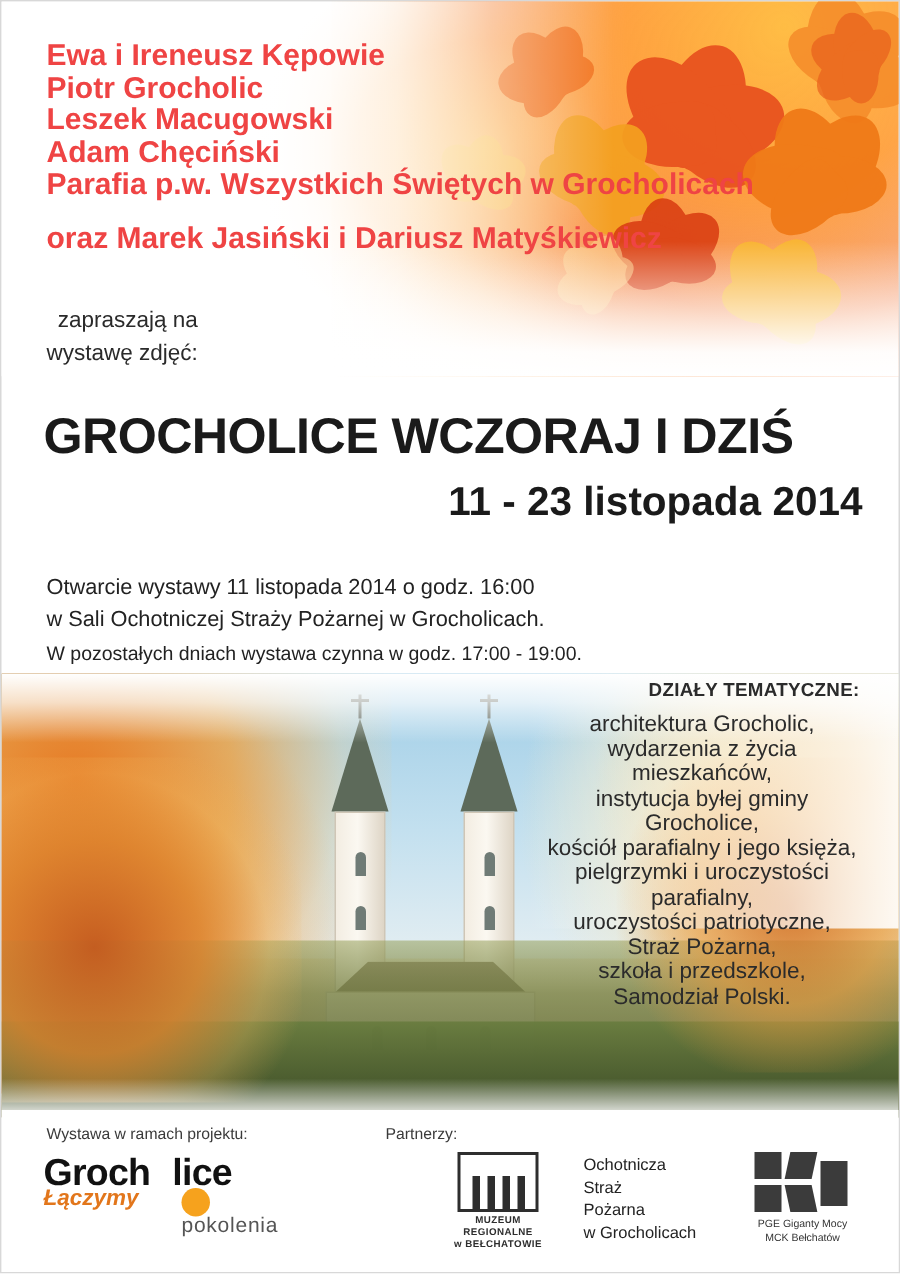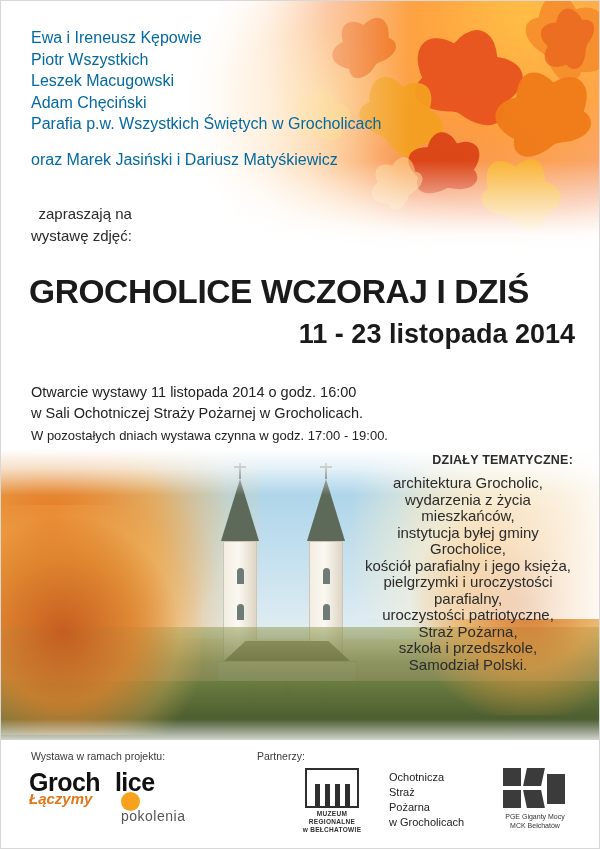--- a/index.html
+++ b/index.html
@@ -96,23 +96,24 @@
     width: 600px; height: 90px;
     background: linear-gradient(to bottom, rgba(255,255,255,0) 0%, rgba(255,255,255,0.96) 82%, #ffffff 100%);
   }
 
   
   .organizers {
     position: absolute;
     left: 30px;
     top: 26px;
     width: 420px;
-    font-size: 16px;
+    font-size: 20px;
     line-height: 21.5px;
-    color: #0369a1;
+    color: #ef4444;
+    font-weight: bold;
   }
   .organizers div { white-space: nowrap; }
   .organizers .spaced { margin-top: 14px; }
 
   .invite {
     position: absolute;
     left: 30px;
     top: 202px;
     font-size: 15px;
     line-height: 22px;
@@ -426,21 +427,21 @@
         <span></span>
         <span></span>
       </div>
 
     <div class="leaves-fade"></div>
     <div class="leaves-fade-bottom"></div>
   </div>
 
   <div class="organizers">
     <div>Ewa i Ireneusz Kępowie</div>
-    <div>Piotr Wszystkich</div>
+    <div>Piotr Grocholic</div>
     <div>Leszek Macugowski</div>
     <div>Adam Chęciński</div>
     <div>Parafia p.w. Wszystkich Świętych w Grocholicach</div>
     <div class="spaced">oraz Marek Jasiński i Dariusz Matyśkiewicz</div>
   </div>
 
   <div class="invite">
     <div>zapraszają na</div>
     <div>wystawę zdjęć:</div>
   </div>

